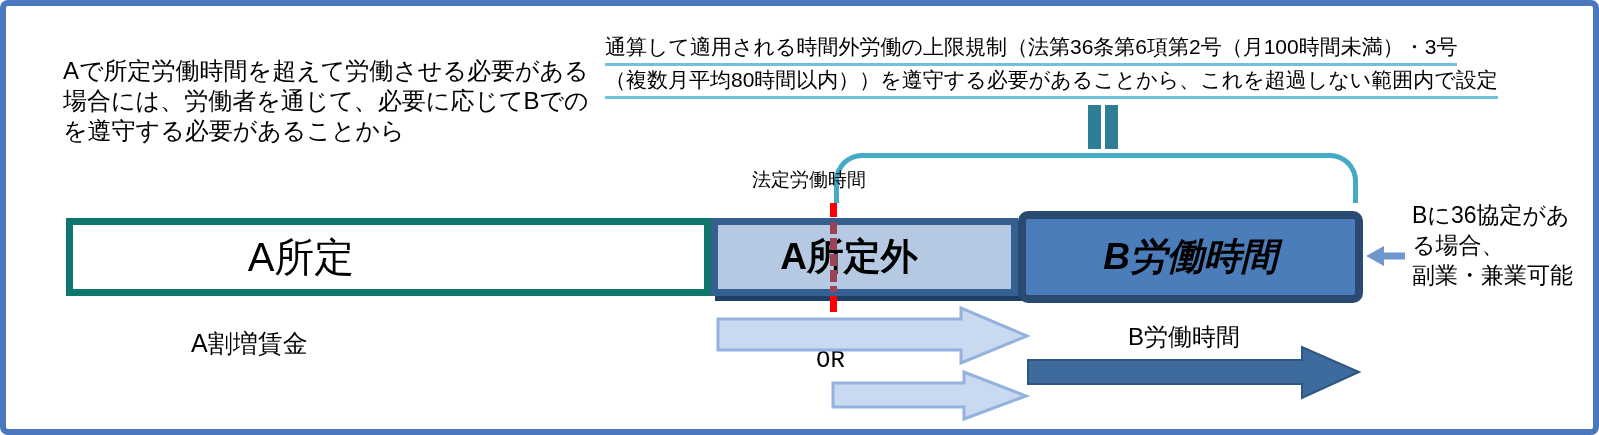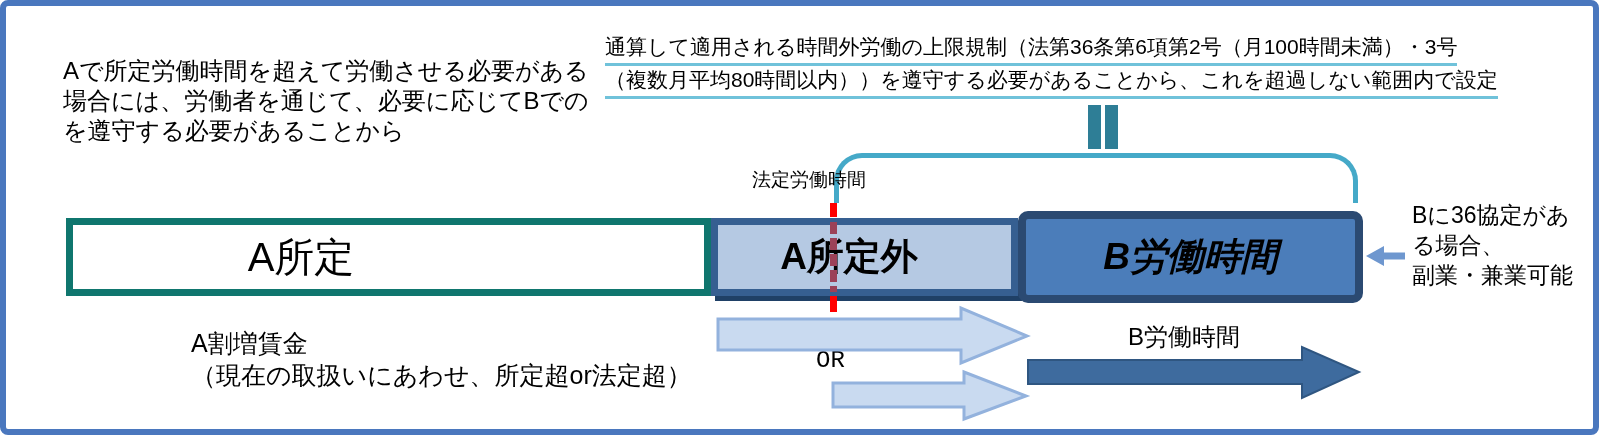--- a/index.html
+++ b/index.html
@@ -97,18 +97,17 @@
 
   <svg class="abs overlay" width="1599" height="435" viewBox="0 0 1599 435">
     <polygon class="light-arrow" points="712,313 955,313 955,302 1021,330 955,357 955,344 712,344"></polygon>
     <polygon class="light-arrow" points="827,377 958,377 958,366 1020,390 958,413 958,401 827,401"></polygon>
     <polygon class="dark-arrow" points="1022,354 1296,354 1296,341 1353,366 1296,392 1296,378 1022,378"></polygon>
     <polygon class="pointer" points="1399,246.5 1378,246.5 1378,240 1360,250 1378,260 1378,253.5 1399,253.5"></polygon>
   </svg>
 
   <div class="abs a-prem">
     <div>A割増賃金</div>
-    <div>（現在の取扱いにあわせ、所定超or法定超）</div>
   </div>
   <div class="abs or">OR</div>
   <div class="abs b-prem">B労働時間</div>
 
 </div>
 
 </body></html>

